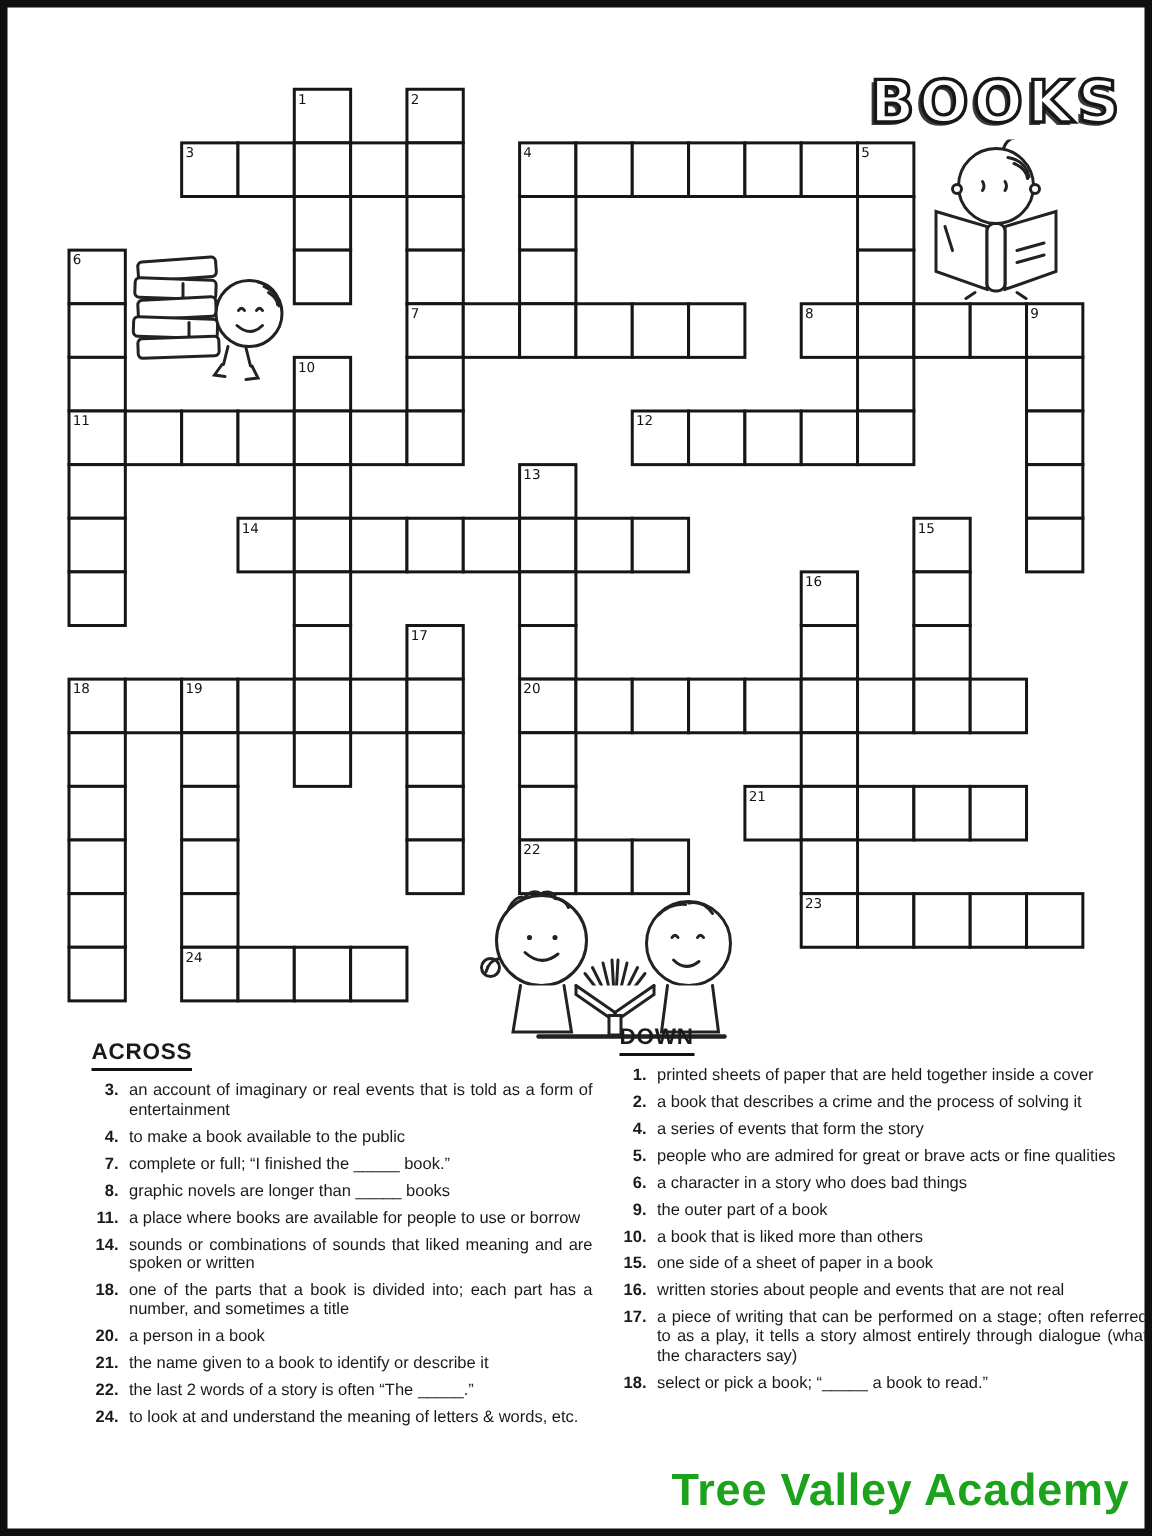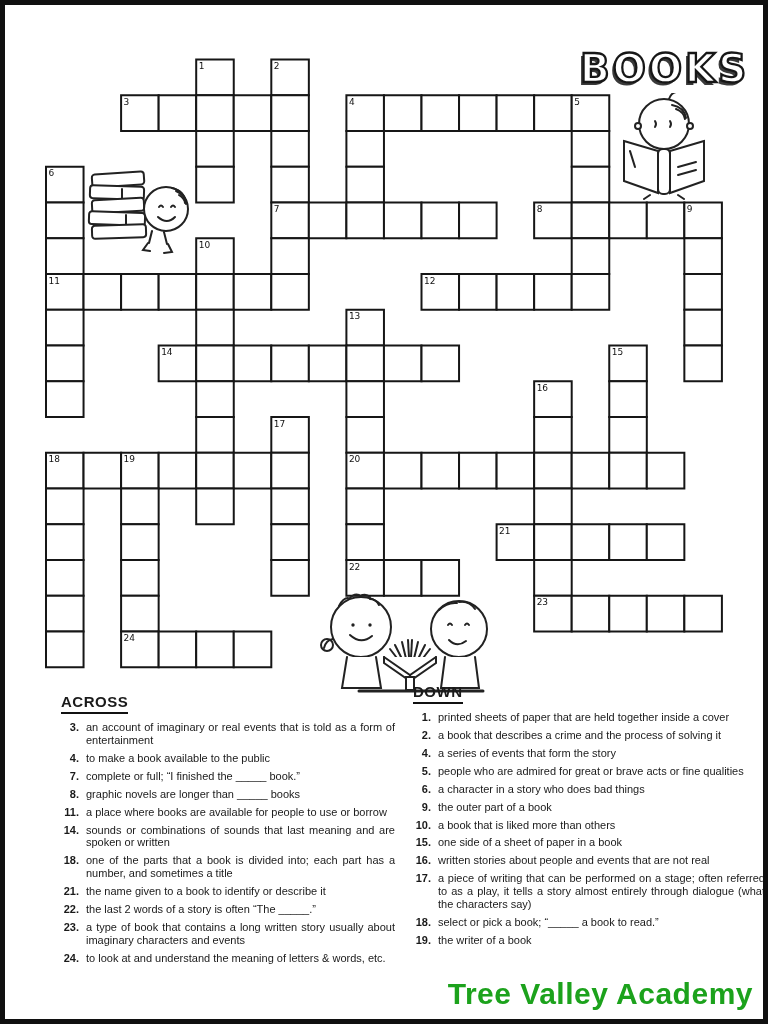--- a/index.html
+++ b/index.html
@@ -297,44 +297,44 @@
           <span class="ctext">graphic novels are longer than _____ books</span>
         </div>
 
         <div class="clue">
           <span class="cnum">11.</span>
           <span class="ctext">a place where books are available for people to use or borrow</span>
         </div>
 
         <div class="clue">
           <span class="cnum">14.</span>
-          <span class="ctext">sounds or combinations of sounds that last meaning and are spoken or written</span>
+          <span class="ctext">sounds or combinations of sounds that liked meaning and are spoken or written</span>
         </div>
 
 
         <div class="clue">
           <span class="cnum">18.</span>
           <span class="ctext">one of the parts that a book is divided into; each part has a number, and sometimes a title</span>
         </div>
 
+        <div class="clue">
+          <span class="cnum">20.</span>
+          <span class="ctext">a person in a book</span>
+        </div>
 
         <div class="clue">
           <span class="cnum">21.</span>
           <span class="ctext">the name given to a book to identify or describe it</span>
         </div>
 
         <div class="clue">
           <span class="cnum">22.</span>
           <span class="ctext">the last 2 words of a story is often “The _____.”</span>
         </div>
 
-        <div class="clue">
-          <span class="cnum">23.</span>
-          <span class="ctext">a type of book that contains a long written story usually about imaginary characters and events</span>
-        </div>
 
         <div class="clue">
           <span class="cnum">24.</span>
           <span class="ctext">to look at and understand the meaning of letters &amp; words, etc.</span>
         </div>
 
     </div>
   </div>
 
   <div class="cluecol down-col">
@@ -390,23 +390,19 @@
         <div class="clue">
           <span class="cnum">17.</span>
           <span class="ctext">a piece of writing that can be performed on a stage; often referred to as a play, it tells a story almost entirely through dialogue (what the characters say)</span>
         </div>
 
         <div class="clue">
           <span class="cnum">18.</span>
           <span class="ctext">select or pick a book; “_____ a book to read.”</span>
         </div>
 
-        <div class="clue">
-          <span class="cnum">19.</span>
-          <span class="ctext">the writer of a book</span>
-        </div>
 
     </div>
   </div>
 
   <div class="footer">Tree Valley Academy</div>
 
 </div>
 
 </body></html>

